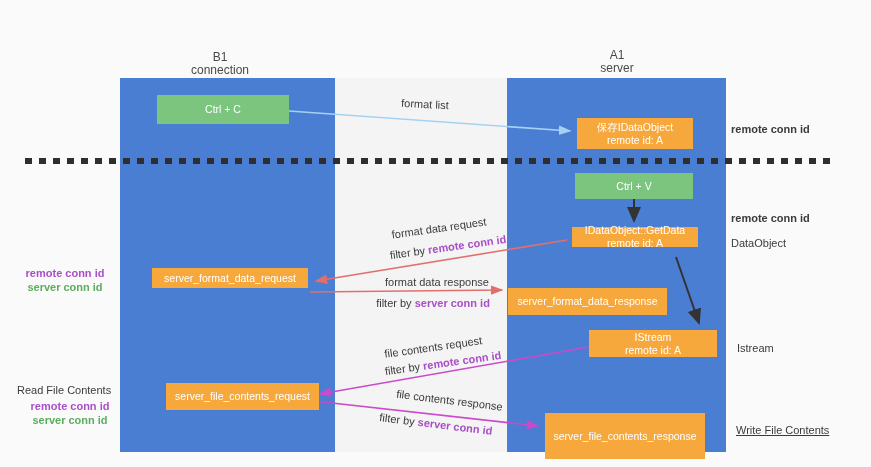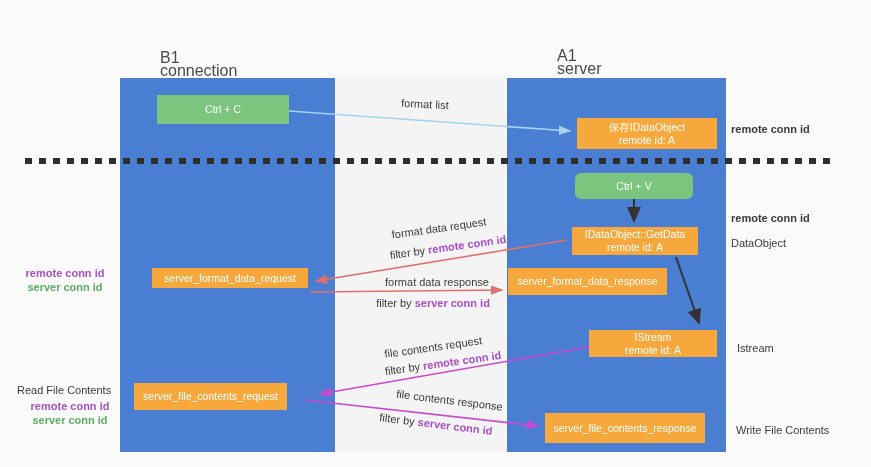--- a/index.html
+++ b/index.html
@@ -6,21 +6,21 @@
     --blue:#4A7ED3; --orange:#F7A83C; --green:#7BC57E;
     --purple:#A84FC8; --greentx:#5BAE5F; --red:#E0706E;
     --magenta:#C94ACB; --lblue:#A6D2F2; --ink:#333333;
   }
   *{margin:0;padding:0;box-sizing:border-box;}
   body{background:#fafafa;font-family:"Liberation Sans",sans-serif;}
   .canvas{position:relative;width:871px;height:467px;background:#fafafa;overflow:hidden;}
   .midlane{position:absolute;left:335px;top:78px;width:172px;height:374px;background:#f5f4f4;}
   .title{position:absolute;left:300px;top:8px;width:300px;text-align:center;
          font-size:15px;line-height:19px;color:#3a3a3a;}
-  .col-header{position:absolute;font-size:16px;line-height:13px;color:#4a4a4a;}
+  .col-header{position:absolute;text-align:center;font-size:12px;line-height:13px;color:#4a4a4a;}
   .col{position:absolute;top:78px;height:374px;background:var(--blue);}
   .dashline{position:absolute;left:25px;top:158px;width:806px;height:6px;
             background:repeating-linear-gradient(90deg,#2e2e2e 0 7px,transparent 7px 14px);}
   .box{position:absolute;display:flex;flex-direction:column;align-items:center;justify-content:center;
        color:#fff;font-size:10.5px;line-height:13px;text-align:center;}
   .box.orange{background:var(--orange);}
   .box.green{background:var(--green);}
   .lane-label{position:absolute;font-size:11px;color:#3b3b3b;text-align:center;white-space:nowrap;}
   .rot-neg{transform:rotate(-8deg);}
   .rot-pos{transform:rotate(7deg);}
@@ -76,52 +76,52 @@
     <line x1="310" y1="292" x2="502" y2="290" style="stroke:var(--red)" stroke-width="1.6" marker-end="url(#mk-red)"></line>
     <line x1="676" y1="257" x2="699" y2="323" style="stroke:var(--ink)" stroke-width="2" marker-end="url(#mk-black)"></line>
     <line x1="589" y1="347" x2="320" y2="394" style="stroke:var(--magenta)" stroke-width="1.6" marker-end="url(#mk-mag)"></line>
     <line x1="305" y1="400" x2="538" y2="426" style="stroke:var(--magenta)" stroke-width="1.6" marker-end="url(#mk-mag)"></line>
   </svg>
 
   <div class="box green" style="left:157px;top:95px;width:132px;height:29px;">
     <span>Ctrl + C</span>
   </div>
 
-  <div class="box orange" style="left:577px;top:118px;width:140px;height:31px;">
+  <div class="box orange" style="left:577px;top:118px;width:116px;height:31px;">
     <span>保存IDataObject</span>
     <span>remote id: A</span>
   </div>
 
-  <div class="box green" style="left:575px;top:173px;width:118px;height:26px;border-radius:6px;">
+  <div class="box green" style="left:575px;top:173px;width:118px;height:26px;">
     <span>Ctrl + V</span>
   </div>
 
-  <div class="box orange" style="left:572px;top:227px;width:126px;height:28px;">
+  <div class="box orange" style="left:572px;top:227px;width:126px;height:20px;">
     <span>IDataObject::GetData</span>
     <span>remote id: A</span>
   </div>
 
   <div class="box orange" style="left:152px;top:268px;width:156px;height:20px;">
     <span>server_format_data_request</span>
   </div>
 
-  <div class="box orange" style="left:508px;top:268px;width:159px;height:27px;text-align:center;">
+  <div class="box orange" style="left:508px;top:288px;width:159px;height:27px;text-align:center;">
     <span>server_format_data_response</span>
   </div>
 
   <div class="box orange" style="left:589px;top:330px;width:128px;height:27px;">
     <span>IStream</span>
     <span>remote id: A</span>
   </div>
 
-  <div class="box orange" style="left:134px;top:383px;width:153px;height:27px;">
+  <div class="box orange" style="left:166px;top:383px;width:153px;height:27px;">
     <span>server_file_contents_request</span>
   </div>
 
-  <div class="box orange" style="left:545px;top:413px;width:160px;height:30px;">
+  <div class="box orange" style="left:545px;top:413px;width:160px;height:46px;">
     <span>server_file_contents_response</span>
   </div>
 
   <div class="lane-label rot-sm" style="left:394px;top:98px;width:62px;">format list</div>
 
   <div class="lane-label rot-neg" style="left:388px;top:222px;width:102px;">format data request</div>
   <div class="lane-label rot-neg" style="left:385px;top:241px;width:126px;">
     <span>filter by </span><span class="purple">remote conn id</span>
   </div>
 
@@ -137,21 +137,21 @@
 
   <div class="lane-label rot-pos" style="left:396px;top:394px;width:104px;">file contents response</div>
   <div class="lane-label rot-pos" style="left:376px;top:418px;width:120px;">
     <span>filter by </span><span class="purple">server conn id</span>
   </div>
 
   <div class="side-label b purple" style="left:731px;top:123px;">remote conn id</div>
   <div class="side-label b purple" style="left:731px;top:212px;">remote conn id</div>
   <div class="side-label" style="left:731px;top:237px;">DataObject</div>
   <div class="side-label" style="left:737px;top:342px;">Istream</div>
-  <div class="side-label" style="left:736px;top:424px;">Write File Contents</div>
+  <div class="side-label" style="left:736px;top:424px;text-decoration:underline;">Write File Contents</div>
 
   <div class="side-group" style="left:22px;top:266px;">
     <div class="purple">remote conn id</div>
     <div class="greenlab">server conn id</div>
   </div>
   <div class="side-label" style="left:17px;top:384px;">Read File Contents</div>
   <div class="side-group" style="left:27px;top:399px;">
     <div class="purple">remote conn id</div>
     <div class="greenlab">server conn id</div>
   </div>

